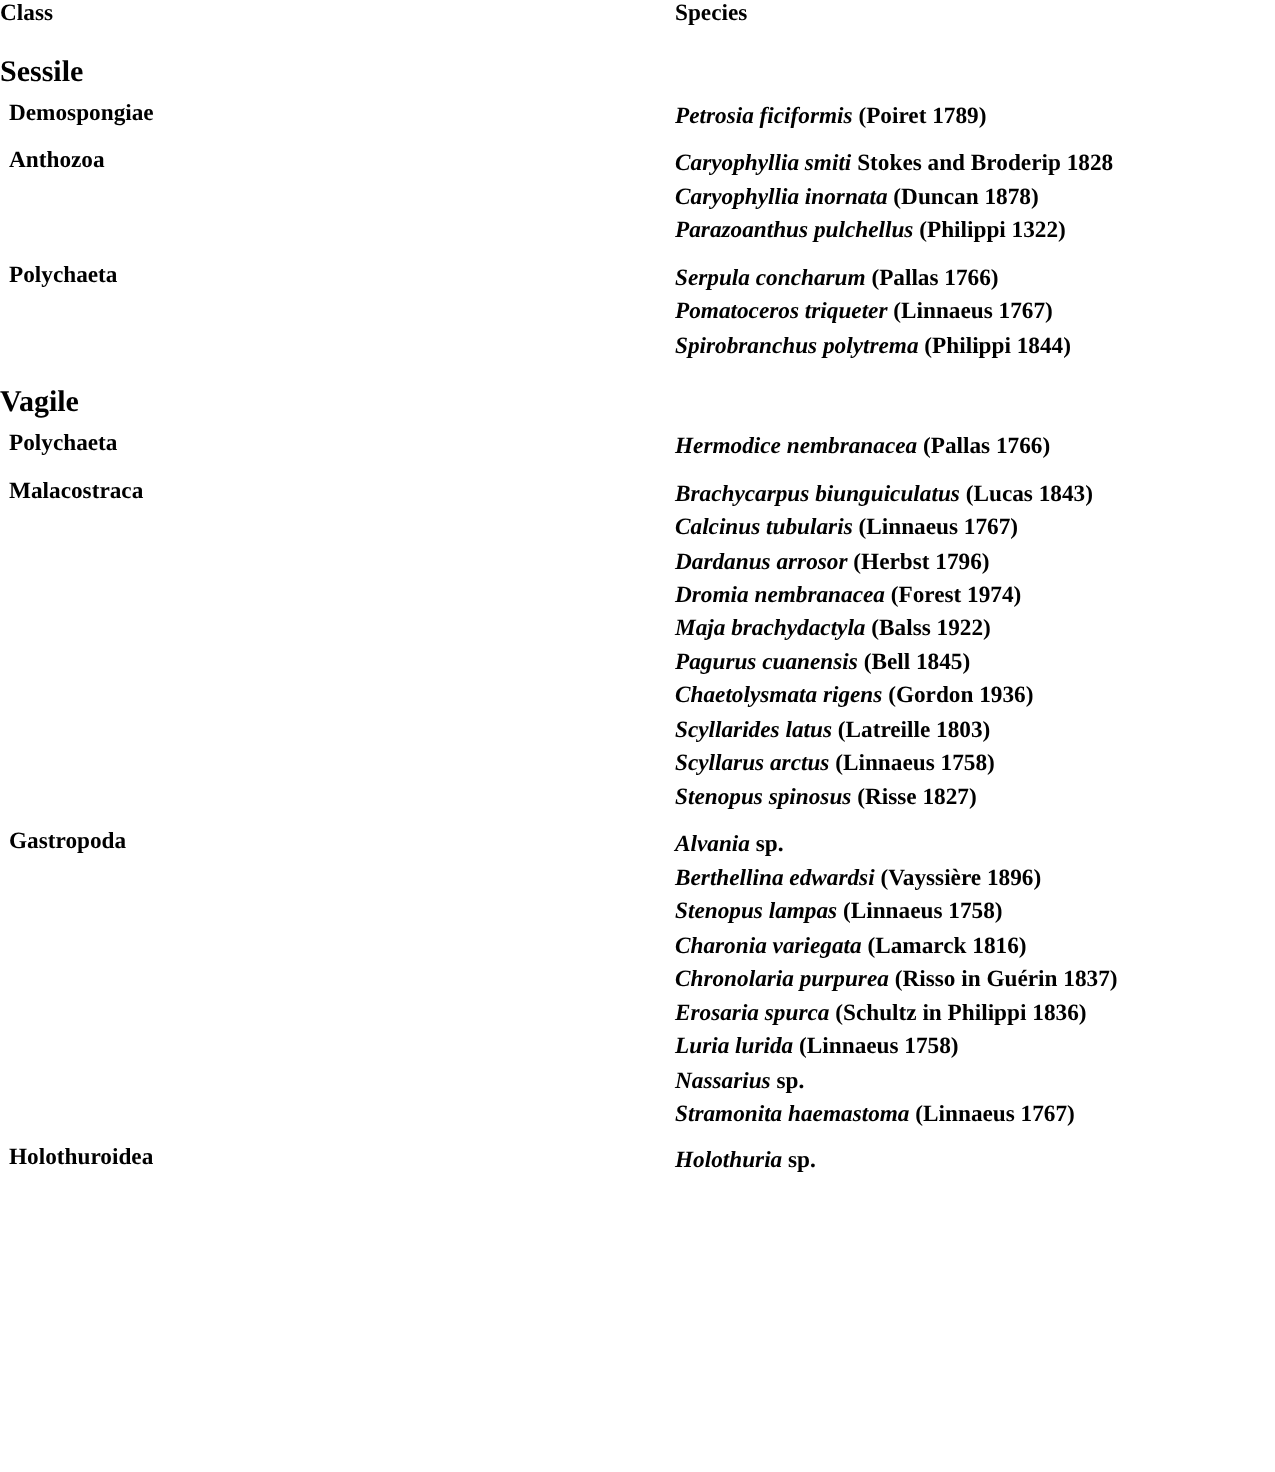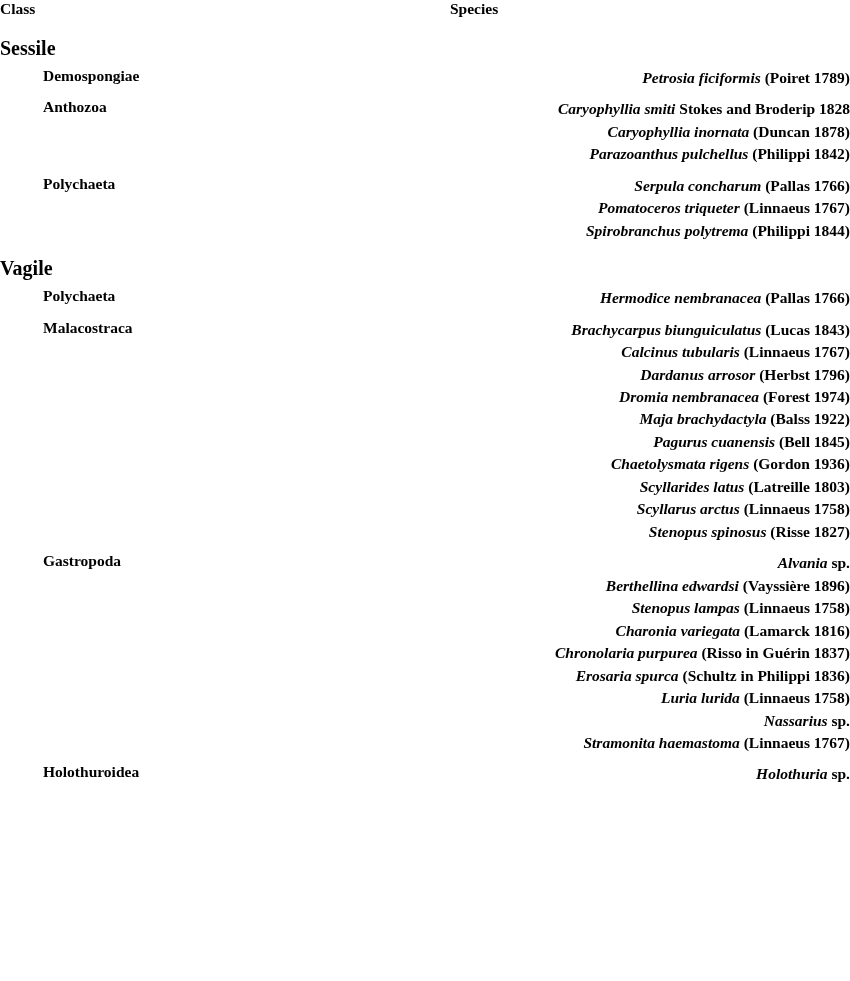--- a/index.html
+++ b/index.html
@@ -57,29 +57,27 @@
   }
   tr.data-row.tight td {
     padding-top: 7px;
   }
   .class-label {
     font-weight: bold;
     font-size: 15.5px;
     padding-left: 6px;
     line-height: 1.2;
     white-space: nowrap;
-    margin-left: 37px;
   }
   .species-list {
     font-size: 15.5px;
     line-height: 1.45;
   }
   .species-item {
     white-space: nowrap;
-    text-align: right;
   }
   .sp-name {
     font-style: italic;
     font-weight: bold;
   }
   .sp-auth {
     font-style: normal;
     font-weight: bold;
   }
   
@@ -120,21 +118,21 @@
           </td>
         </tr>
         <tr class="data-row">
           <td>
             <div class="class-label">Anthozoa</div>
           </td>
           <td>
             <div class="species-list">
               <div class="species-item"><span class="sp-name">Caryophyllia smiti</span> <span class="sp-auth">Stokes and Broderip 1828</span></div>
               <div class="species-item"><span class="sp-name">Caryophyllia inornata</span> <span class="sp-auth">(Duncan 1878)</span></div>
-              <div class="species-item"><span class="sp-name">Parazoanthus pulchellus</span> <span class="sp-auth">(Philippi 1842)</span></div>
+              <div class="species-item"><span class="sp-name">Parazoanthus pulchellus</span> <span class="sp-auth">(Philippi 1322)</span></div>
             </div>
           </td>
         </tr>
         <tr class="data-row">
           <td>
             <div class="class-label">Polychaeta</div>
           </td>
           <td>
             <div class="species-list">
               <div class="species-item"><span class="sp-name">Serpula concharum</span> <span class="sp-auth">(Pallas 1766)</span></div>

